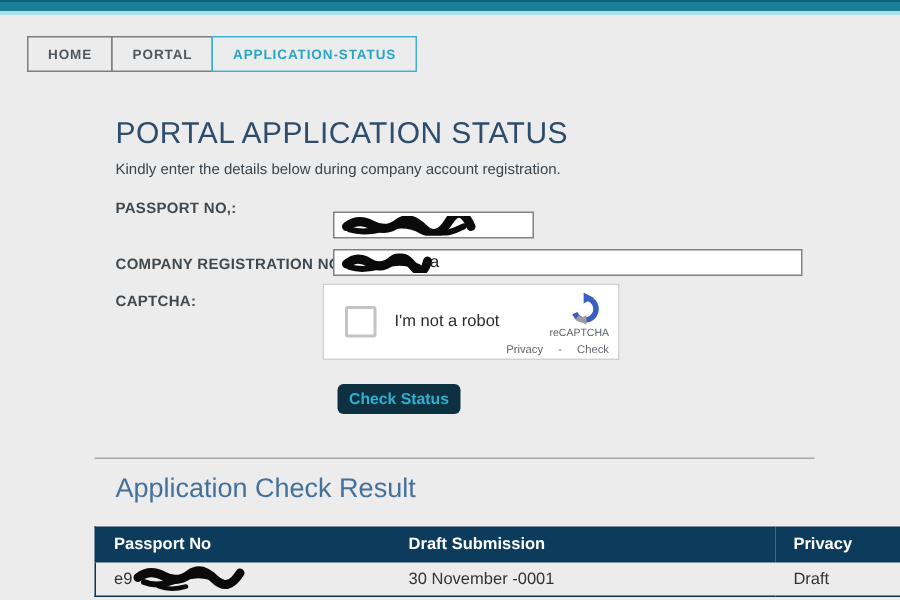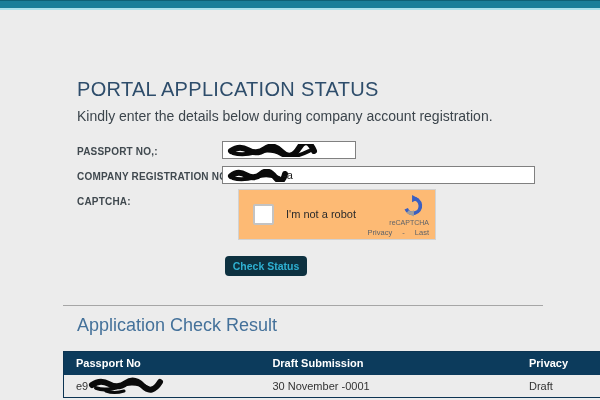--- a/index.html
+++ b/index.html
@@ -10,37 +10,37 @@
   .topbar { position:absolute; left:0; top:0; width:600px; height:10px;
     background:linear-gradient(#0f6075 0%, #0f6075 12%, #1a7e99 12%, #1a7e99 76%, #ade0ea 76%); }
 
   .tabs { position:absolute; left:18px; top:24px; display:flex; }
   .tab { padding:6px 13px; border:1px solid #7f7f7f; color:#4f575d; font-size:9px;
     font-weight:bold; letter-spacing:.6px; margin-left:-1px; cursor:pointer; white-space:nowrap; }
   .tab:first-child { margin-left:0; }
   .tab.active { border-color:#3fb3cc; color:#29a5c2; position:relative; z-index:2; }
 
   .main-title { position:absolute; left:77px; top:78px; font-size:20px; color:#2e4d6b; letter-spacing:.3px; }
-  .subtitle { position:absolute; left:77px; top:108px; font-size:14px; color:#3c454c; }
+  .subtitle { position:absolute; left:77px; top:108px; font-size:10px; color:#3c454c; }
 
   .field-label { position:absolute; left:77px; font-size:10px; font-weight:bold; color:#40494f; letter-spacing:.2px; }
-  .lbl-passport { top:146px; }
+  .lbl-passport { top:134px; }
   .lbl-company { top:171px; }
   .lbl-captcha { top:196px; }
 
   .text-input { position:absolute; left:222px; height:18px; background:#fff;
     border:1px solid #808080; display:flex; align-items:center; padding-left:4px; }
   .input-passport { top:141px; width:134px; }
   .input-company { top:166px; width:313px; }
   .visible-suffix { font-size:11px; color:#1a1a1a; margin-left:-6px; }
 
   .scribble { display:block; }
 
-  .recaptcha { position:absolute; left:238px; top:189px; width:198px; height:51px;
-    background:#fdba74; border:1px solid #d2d2d2; }
+  .recaptcha { position:absolute; left:215px; top:189px; width:198px; height:51px;
+    background:#ffffff; border:1px solid #d2d2d2; }
   .rc-checkbox { position:absolute; left:14px; top:14px; width:21px; height:21px;
     background:#fff; border:2px solid #c3c3c3; border-radius:2px; cursor:pointer; }
   .rc-label { position:absolute; left:47px; top:18px; font-size:11px; color:#2b2b2b; }
   .rc-logo { position:absolute; right:11px; top:5px; width:22px; height:22px; }
   .rc-brand { position:absolute; right:6px; top:29px; font-size:7px; color:#5f6368; }
   .rc-links { position:absolute; right:6px; top:38px; font-size:7.5px; color:#5f6368; }
   .rc-links span { cursor:pointer;padding-left:8px; }
 
   .check-btn { position:absolute; left:225px; top:256px; width:82px; height:20px;
     background:#0d3140; border:none; border-radius:4px; color:#2fb0d2;
@@ -58,20 +58,25 @@
   .cell-redacted { position:relative; white-space:nowrap; }
   .cell-redacted svg { position:absolute; left:24px; top:2px; }
 </style>
 </head>
 <body>
 
 <div class="page">
 
   <div class="topbar"></div>
 
+  <nav class="tabs">
+    <div class="tab">HOME</div>
+    <div class="tab">PORTAL</div>
+    <div class="tab active">APPLICATION-STATUS</div>
+  </nav>
 
   <h1 class="main-title" style="font-weight:normal;">PORTAL APPLICATION STATUS</h1>
   <div class="subtitle">Kindly enter the details below during company account registration.</div>
 
   <div class="field-label lbl-passport">PASSPORT NO,:</div>
   <div class="text-input input-passport">
     <svg class="scribble" width="92" height="13" viewBox="0 0 92 13">
       <path d="M4,7 Q12,1 21,6 T38,5 T55,8 T72,4 T87,7" fill="none" stroke="#0a0a0a" stroke-width="6" stroke-linecap="round"></path>
       <path d="M6,9 Q16,12 30,8 T54,10 T82,7" fill="none" stroke="#0a0a0a" stroke-width="4" stroke-linecap="round"></path>
     </svg>
@@ -91,21 +96,21 @@
     <div class="rc-checkbox"></div>
     <div class="rc-label">I'm not a robot</div>
     <svg class="rc-logo" viewBox="0 0 24 24">
       <path d="M12,4 A8,8 0 1 1 4.6,15" fill="none" stroke="#3b5fc0" stroke-width="4"></path>
       <polygon points="11,0 18.5,4 11,8" fill="#3b5fc0"></polygon>
       <path d="M6.2,18.2 A8,8 0 0 0 12,20" fill="none" stroke="#9e9e9e" stroke-width="4"></path>
       <polygon points="13,16.5 13,23.5 6.5,20" fill="#9e9e9e"></polygon>
     </svg>
     <div class="rc-brand">reCAPTCHA</div>
     <div class="rc-links">
-      <span>Privacy</span><span> - </span><span>Last</span>
+      <span>Privacy</span><span> - </span><span>Check</span>
     </div>
   </div>
 
   <button class="check-btn">Check Status</button>
 
   <div class="divider"></div>
   <h2 class="section-heading" style="font-weight:normal;">Application Check Result</h2>
 
   <table class="result-table">
     <thead>

